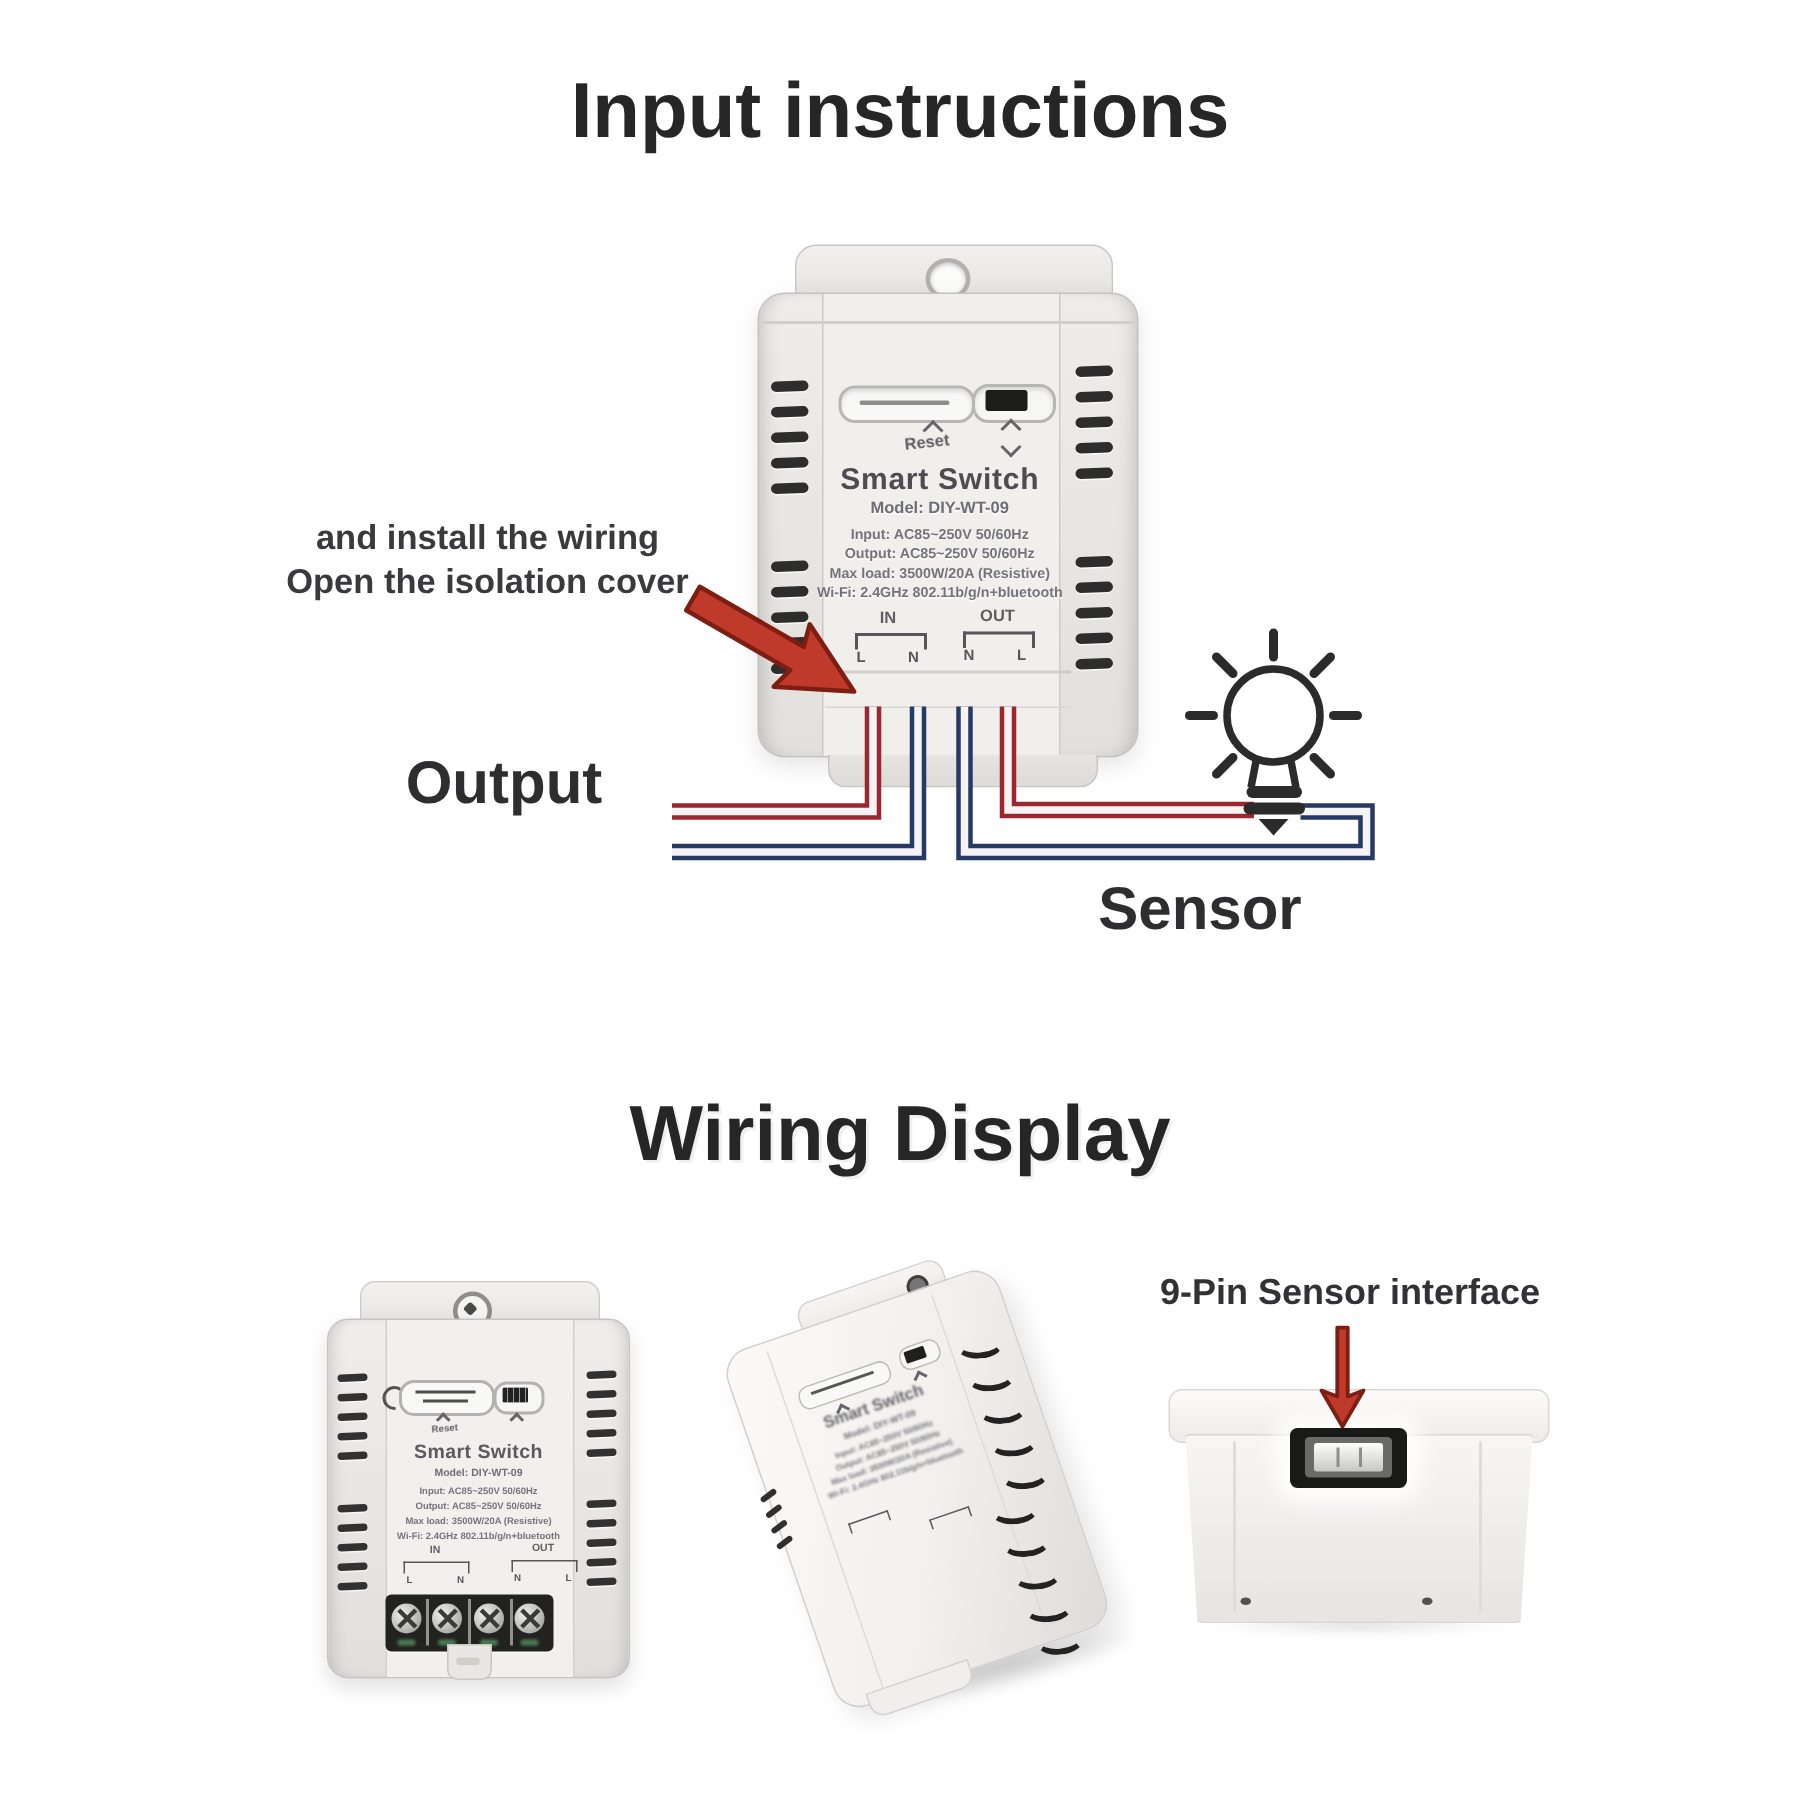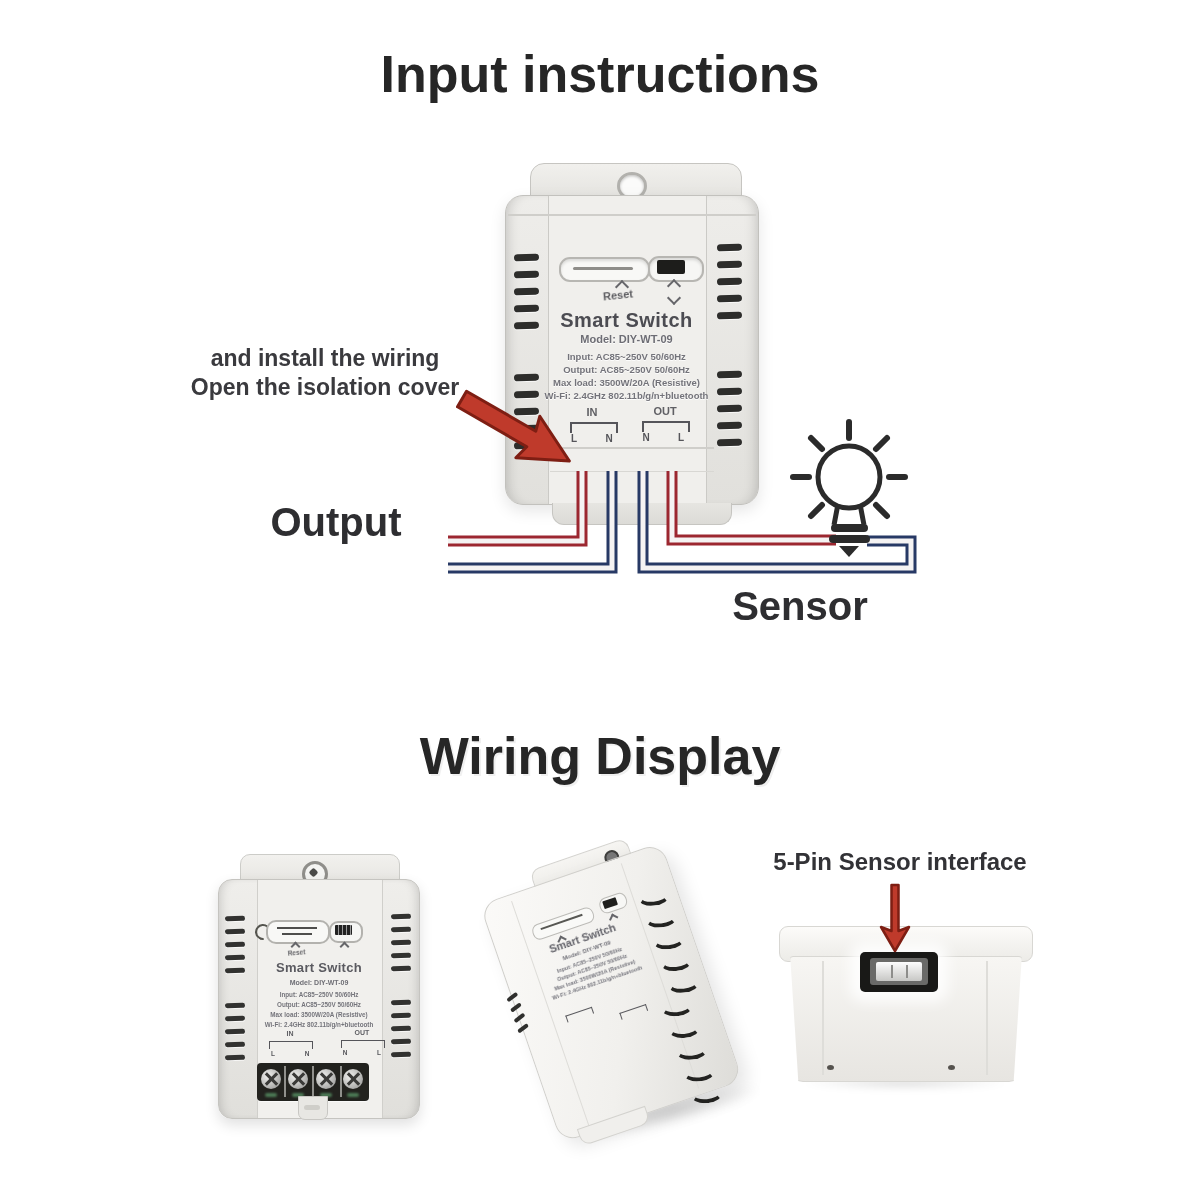--- a/index.html
+++ b/index.html
@@ -456,21 +456,21 @@
         <div class="p2-spec r2">Max load: 3500W/20A (Resistive)</div>
         <div class="p2-spec r3">Wi-Fi: 2.4GHz 802.11b/g/n+bluetooth</div>
         <div class="p2-br in"></div>
         <div class="p2-br out"></div>
         <div class="p2-btab"></div>
       </div>
     </div>
   </div>
 
   <div class="p3">
-    <div class="p3-label">5-Pin Sensor interface</div>
+    <div class="p3-label">9-Pin Sensor interface</div>
     <div class="p3-shadow"></div>
     <div class="p3-lid"></div>
     <div class="p3-bodybox">
       <div class="p3-seam a"></div>
       <div class="p3-seam b"></div>
     </div>
     <div class="p3-conn">
       <div class="mid"></div>
       <div class="shine"></div>
       <div class="pin pinA"></div>

